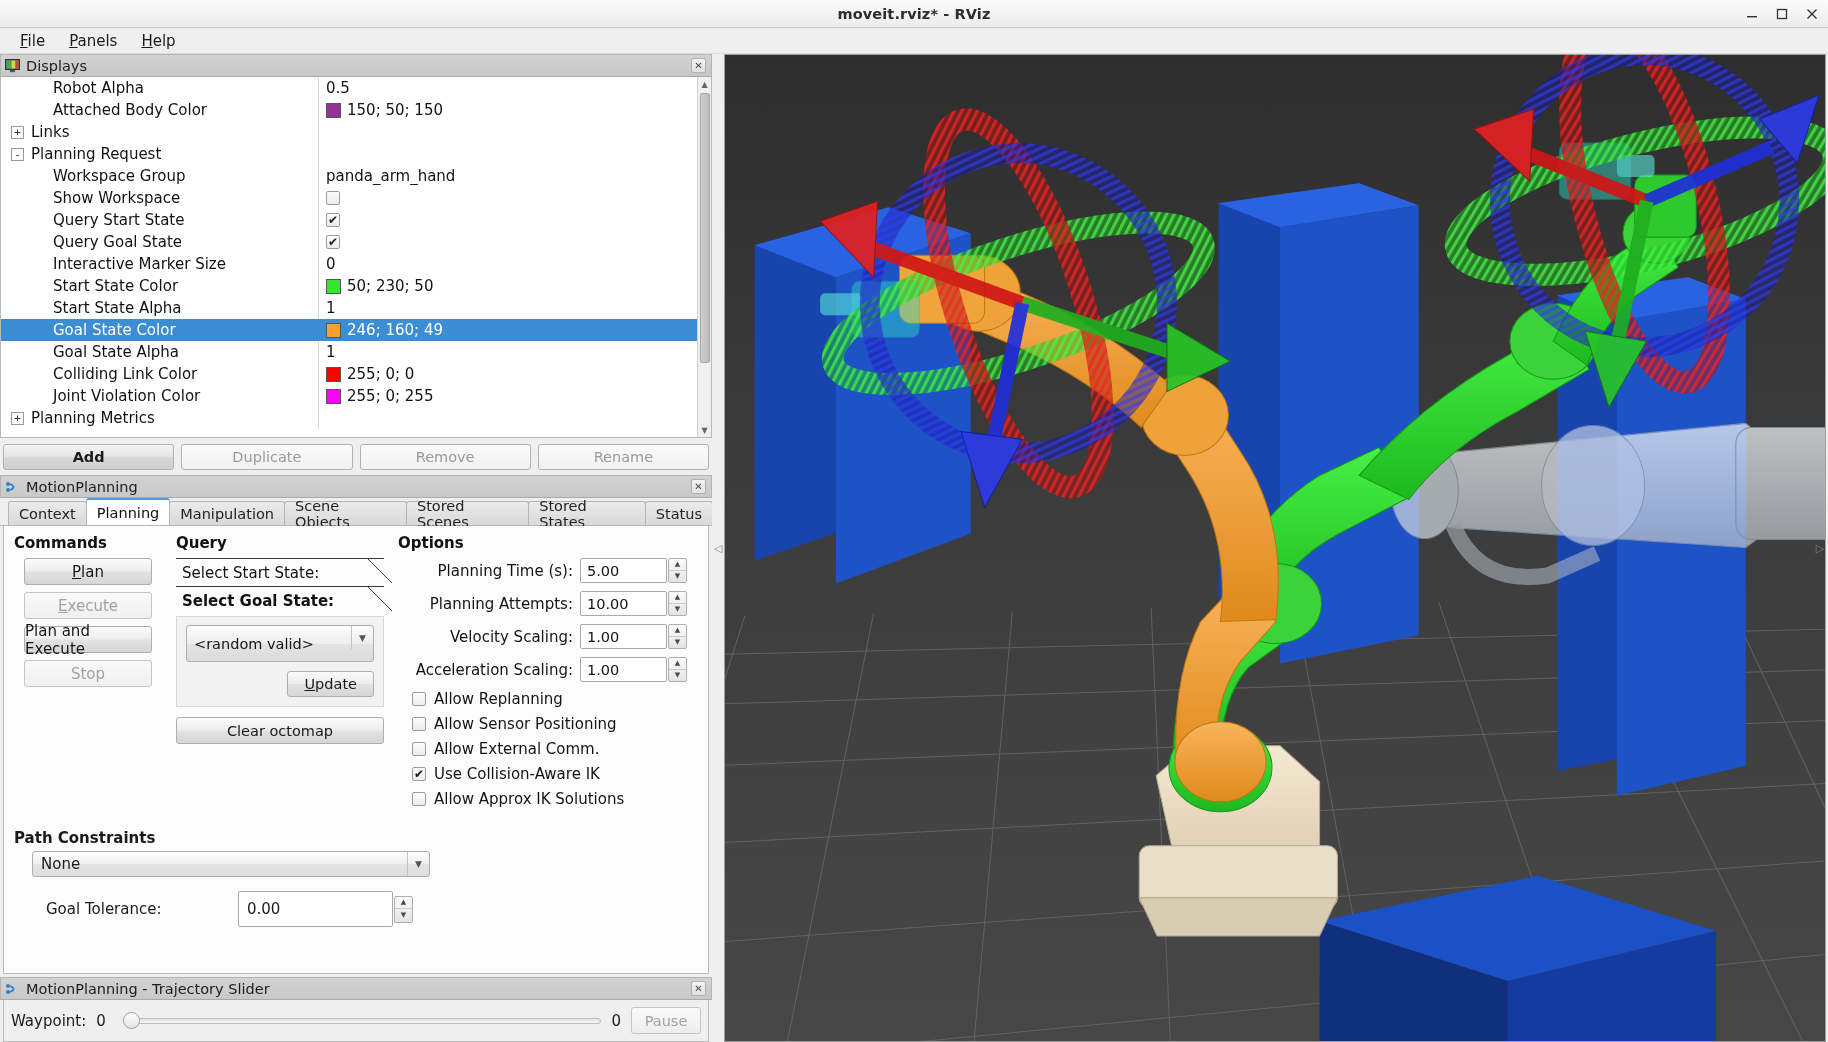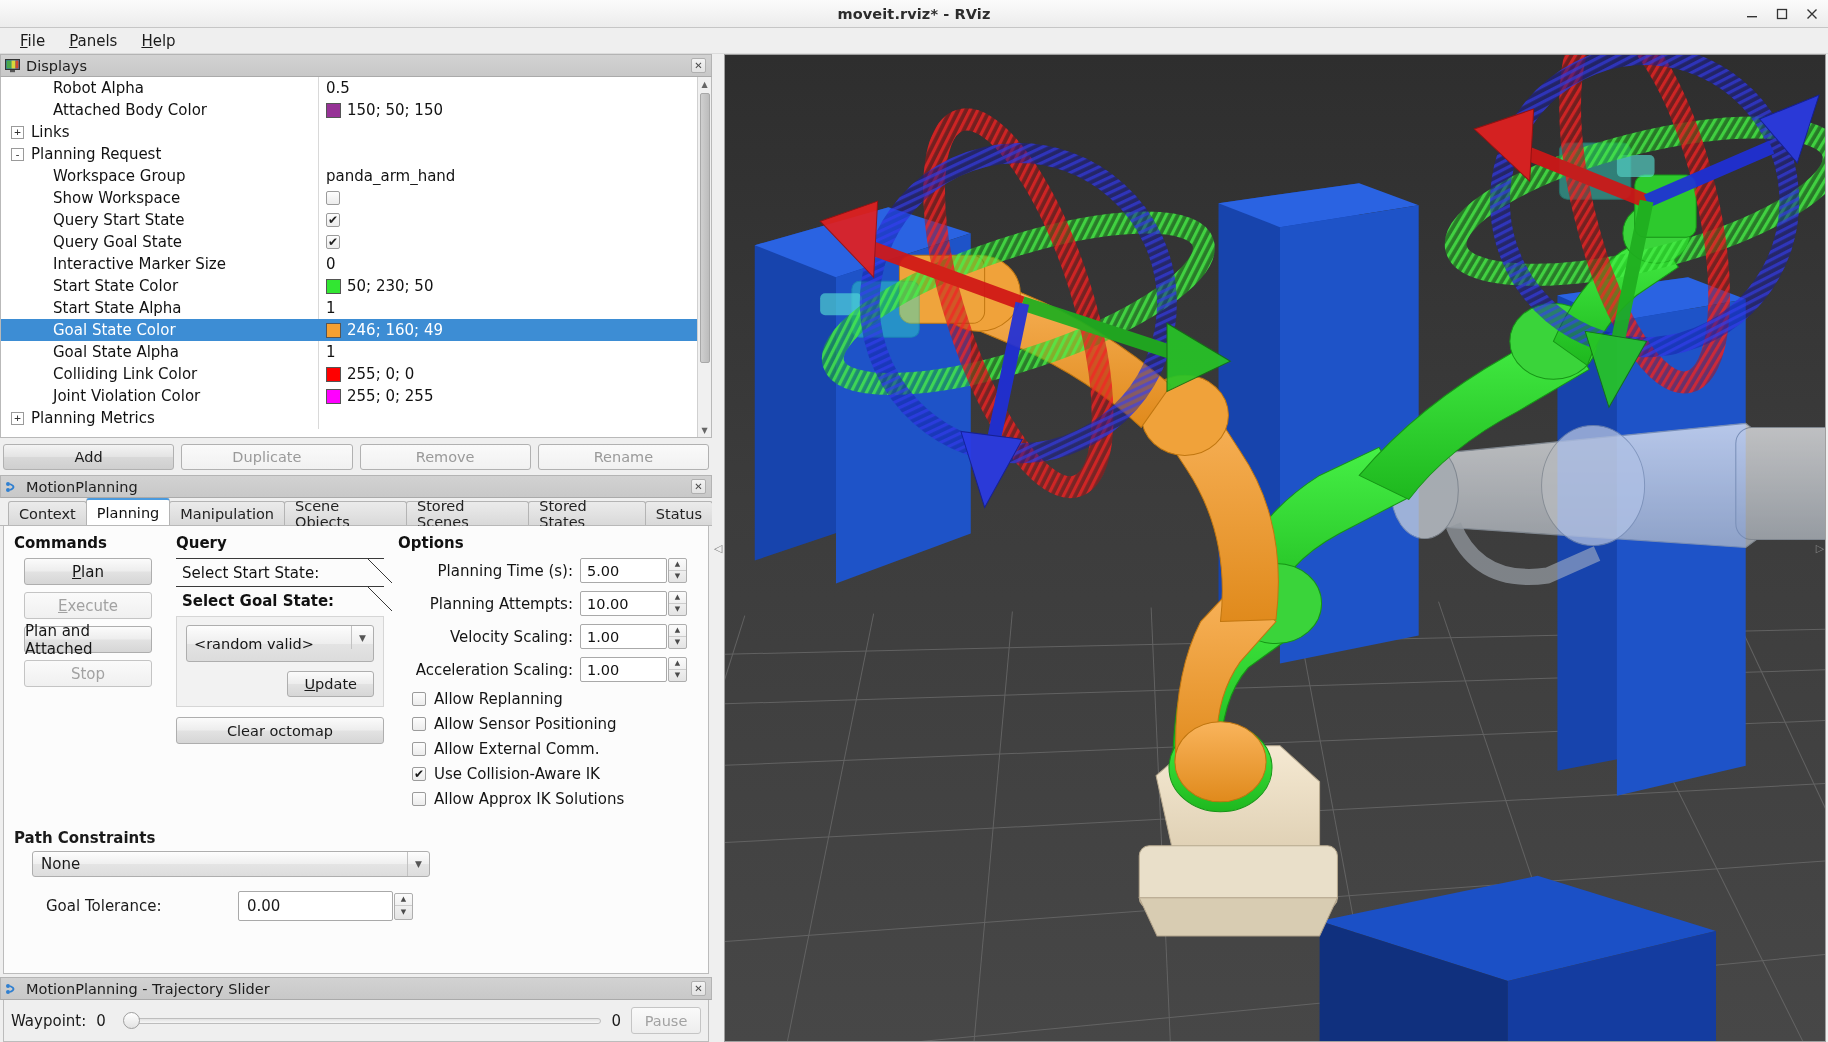--- a/index.html
+++ b/index.html
@@ -172,21 +172,21 @@
   .qbtn {
     flex: 1 1 0;
     height: 26px;
     background: linear-gradient(to bottom,#fdfdfd 0%, #efefef 48%, #e6e6e6 52%, #dcdcdc 100%);
     border: 1px solid #b1b1b1; border-radius: 3px;
     font-size: 14.5px; color: #1b1b1b;
     display: flex; align-items: center; justify-content: center;
   }
   .qbtn.strong {
     background: linear-gradient(to bottom,#f4f4f4 0%, #e4e4e4 48%, #d8d8d8 52%, #cfcfcf 100%);
-    font-weight: normal;
+    font-weight: bold;
   }
   .qbtn.disabled { color: #9a9a9a; background: linear-gradient(to bottom,#fafafa,#f1f1f1); }
 
   
   .mp-panel { display: flex; flex-direction: column; flex: 1 1 auto; min-height: 0; }
   .tabs {
     display: flex; align-items: flex-end; height: 28px;
     padding-left: 8px; background: #efefef;
     border-bottom: 1px solid #b8b8b8;
   }
@@ -320,21 +320,21 @@
   }
   .pc-combo .caret {
     position: absolute; right: 0; top: 0; width: 22px; height: 24px;
     border-left: 1px solid #c2c2c2;
     display: flex; align-items: center; justify-content: center;
     font-size: 9px; color: #555;
   }
   .gtrow { display: flex; align-items: center; margin-top: 14px; padding-left: 32px; }
   .gtlabel { font-size: 15px; width: 192px; flex: 0 0 192px;}
   .gt-spin {
-    width: 155px; height: 30px; background: #fff;
+    width: 155px; height: 36px; background: #fff;
     border: 1px solid #a9a9a9; border-radius: 2px;
     display: flex; align-items: center; padding-left: 8px; font-size: 15px;
   }
 
   
   .traj-panel { flex: 0 0 auto; }
   .traj-body {
     height: 42px; display: flex; align-items: center;
     padding: 0 7px; background: #efefef;
     border: 1px solid #bcbcbc; border-top: none;
@@ -633,21 +633,21 @@
               <div class="sec-title">Commands</div>
               <div id="cmd-buttons">
                   <div class="cmdbtn">
                     <u>P</u>
                     <span>lan</span>
                   </div>
                   <div class="cmdbtn disabled">
                     <u>E</u>
                     <span>xecute</span>
                   </div>
-                  <div class="cmdbtn">Plan and Attached</div>
+                  <div class="cmdbtn">Plan and Execute</div>
                   <div class="cmdbtn disabled">Stop</div>
                 </div>
             </div>
 
             <div class="col-query">
               <div class="sec-title">Query</div>
 
               <div class="qgroup">
                 <div class="qhead">
                   <span>Select Start State:</span>

